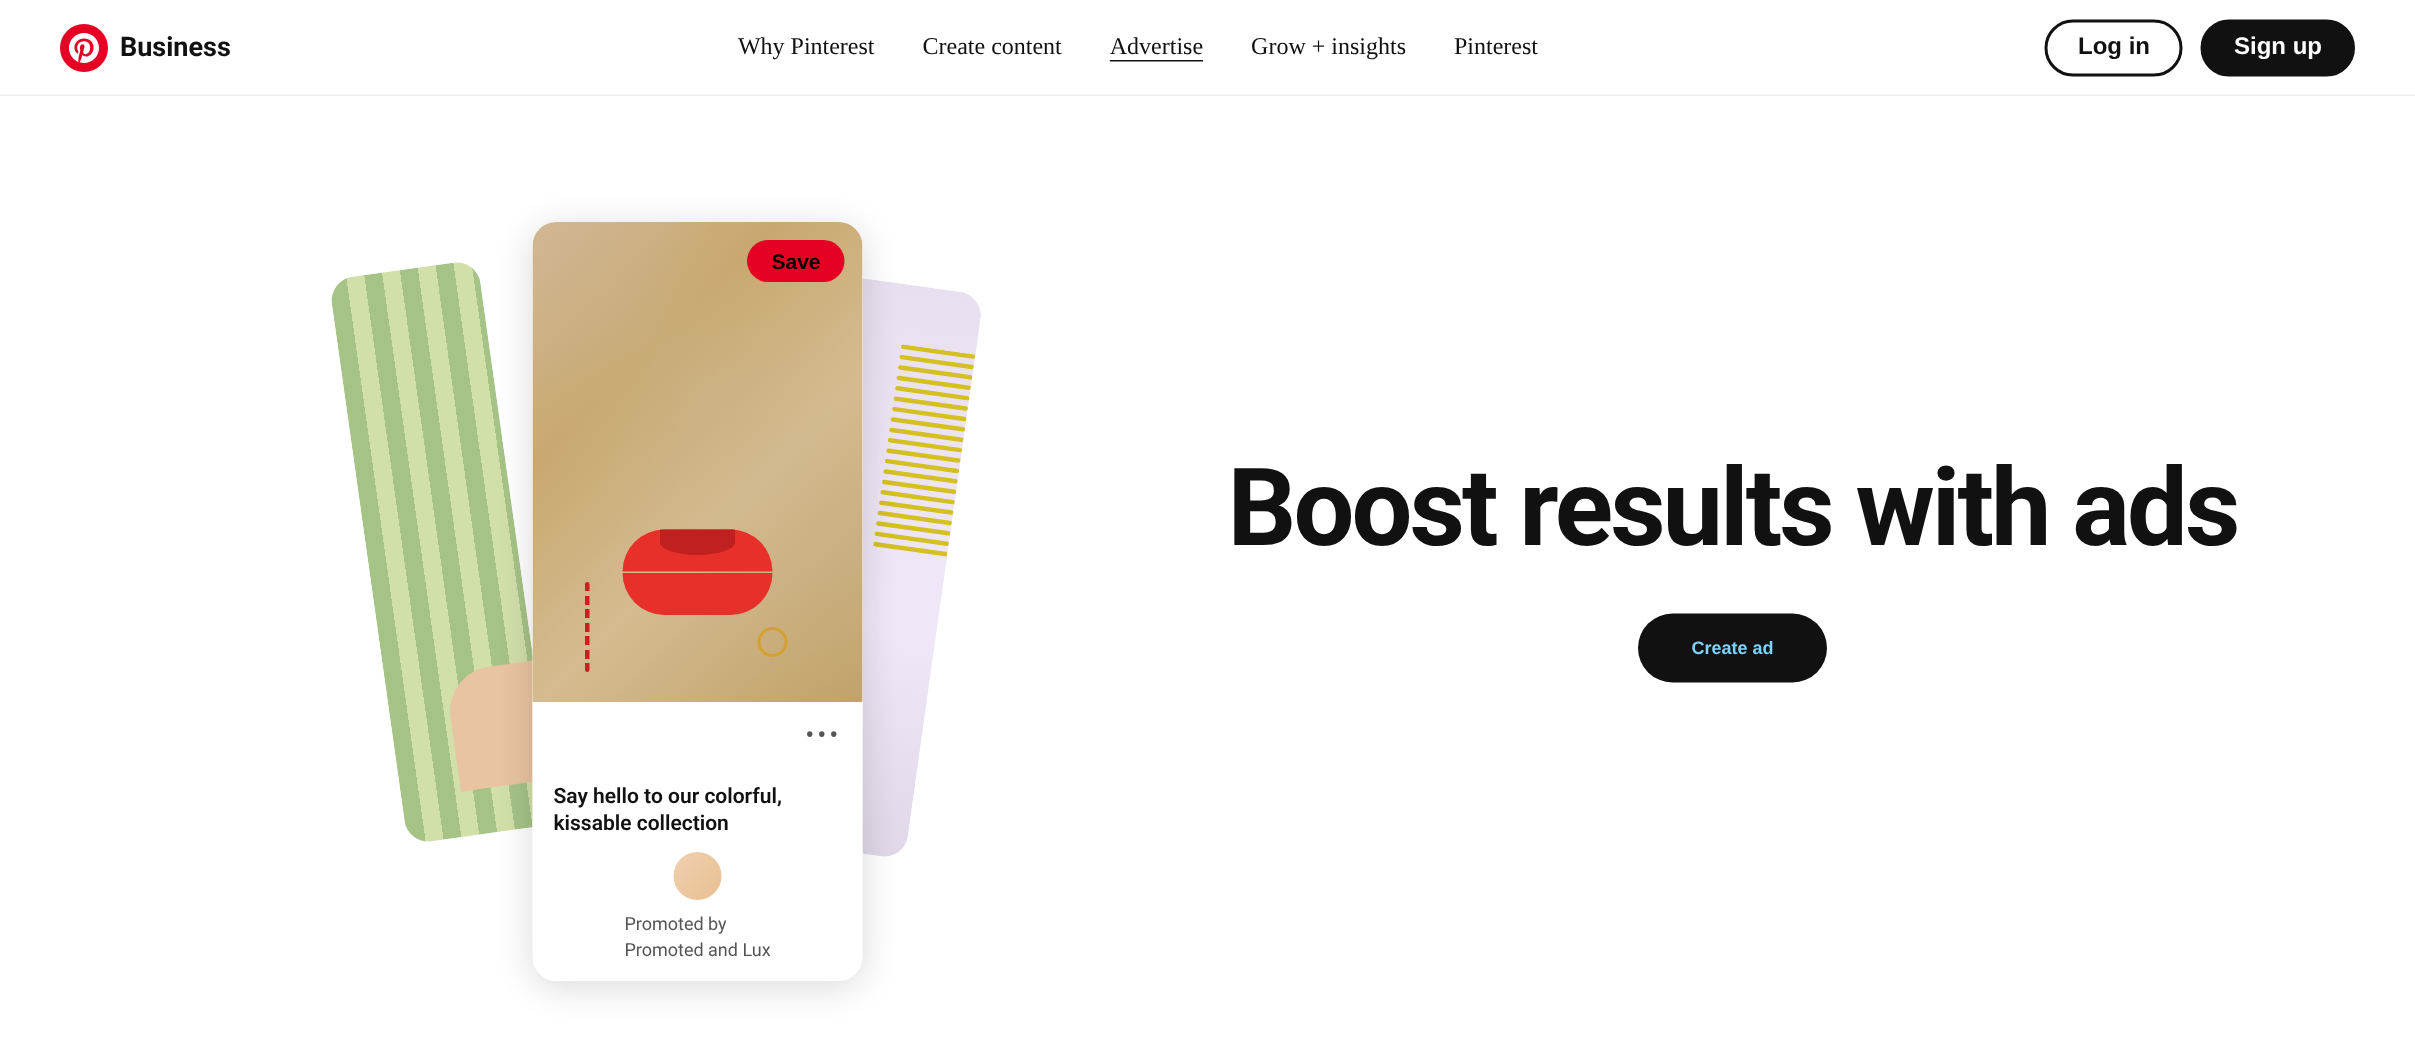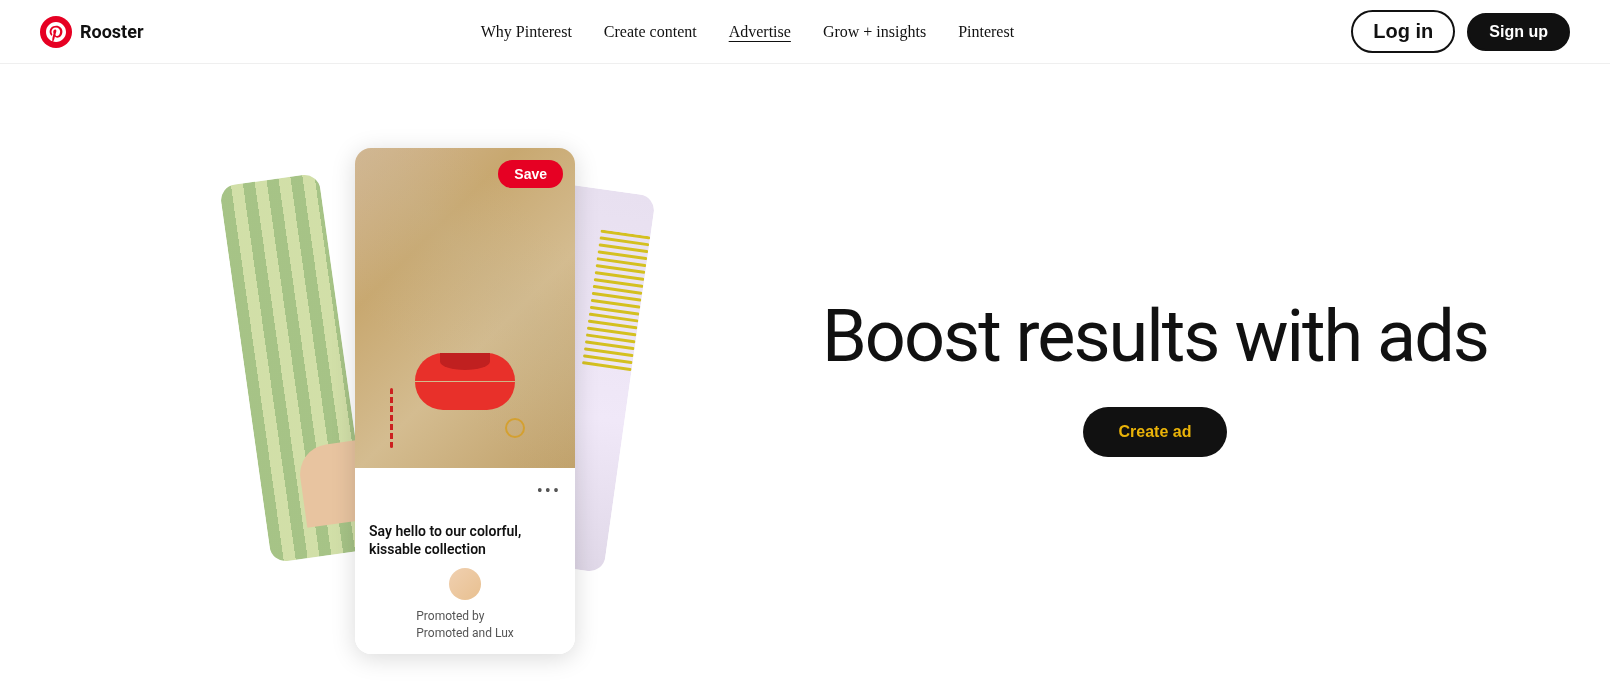--- a/index.html
+++ b/index.html
@@ -50,21 +50,21 @@
     .nav-link.active {
       text-decoration: underline;
       text-underline-offset: 4px;
     }
     .header-actions {
       display: flex;
       align-items: center;
       gap: 12px;
     }
     .btn-login {
-      font-size: 20px;
+      font-size: 16px;
       font-weight: 600;
       color: #111;
       border: 2px solid #111;
       border-radius: 24px;
       padding: 8px 20px;
       background: #fff;
       cursor: pointer;
     }
     .btn-signup {
       font-size: 16px;
@@ -245,21 +245,21 @@
       width: 20px;
       height: 20px;
       border: 2px solid #d4a030;
       border-radius: 50%;
     }
     .pin-save-btn {
       position: absolute;
       top: 12px;
       right: 12px;
       background: #e60023;
-      color: #ffffff;
+      color: #000000;
       font-size: 14px;
       font-weight: 700;
       border-radius: 20px;
       padding: 6px 16px;
       border: none;
       cursor: pointer;
     }
     .pin-card-body {
       padding: 12px 14px;
       background: #fff;
@@ -305,57 +305,57 @@
     }
 
     
     .hero-text {
       flex: 1;
       padding: 0 80px 0 120px;
       text-align: center;
     }
     .hero-heading {
       font-size: 72px;
-      font-weight: 400;
+      font-weight: 700;
       color: #111;
       line-height: 1.05;
       letter-spacing: -2px;
       margin-bottom: 32px;
     }
     .hero-sub {
       font-size: 20px;
       color: #333;
       line-height: 1.5;
       margin-bottom: 40px;
       max-width: 520px;
       margin-left: auto;
       margin-right: auto;
     }
     .btn-create-ad {
       display: inline-block;
       background: #111;
-      color: #eab308;
-      font-size: 16px;
+      color: #7dd3fc;
+      font-size: 12px;
       font-weight: 700;
       border-radius: 32px;
       padding: 16px 36px;
       border: none;
       cursor: pointer;
     }
   </style>
 </head>
 <body>
 
 <header>
   <div class="header-left">
     <svg class="pinterest-logo" viewBox="0 0 32 32" fill="none" xmlns="http://www.w3.org/2000/svg">
       <circle cx="16" cy="16" r="16" fill="#E60023"></circle>
       <path d="M16 6C10.477 6 6 10.477 6 16c0 4.236 2.636 7.855 6.356 9.312-.088-.791-.167-2.005.035-2.868.181-.78 1.172-4.97 1.172-4.97s-.299-.598-.299-1.482c0-1.388.806-2.428 1.808-2.428.853 0 1.267.64 1.267 1.408 0 .858-.546 2.141-.828 3.33-.236.995.499 1.806 1.476 1.806 1.772 0 3.136-1.867 3.136-4.562 0-2.385-1.715-4.052-4.163-4.052-2.836 0-4.498 2.127-4.498 4.326 0 .856.329 1.774.74 2.275a.297.297 0 0 1 .069.284c-.075.314-.243.995-.276 1.134-.044.183-.146.222-.337.134-1.249-.582-2.03-2.408-2.03-3.874 0-3.154 2.292-6.052 6.608-6.052 3.469 0 6.165 2.472 6.165 5.776 0 3.447-2.174 6.22-5.19 6.22-1.013 0-1.966-.527-2.292-1.148l-.623 2.328c-.226.869-.835 1.958-1.244 2.621.937.29 1.929.447 2.957.447 5.523 0 10-4.477 10-10S21.523 6 16 6z" fill="white"></path>
     </svg>
-    <span class="brand-name">Rooster</span>
+    <span class="brand-name">Business</span>
   </div>
 
   <nav>
     <a class="nav-link" href="#">Why Pinterest</a>
     <a class="nav-link" href="#">Create content</a>
     <a class="nav-link active" href="#">Advertise</a>
     <a class="nav-link" href="#">Grow + insights</a>
     <a class="nav-link" href="#">Pinterest</a>
   </nav>
 

